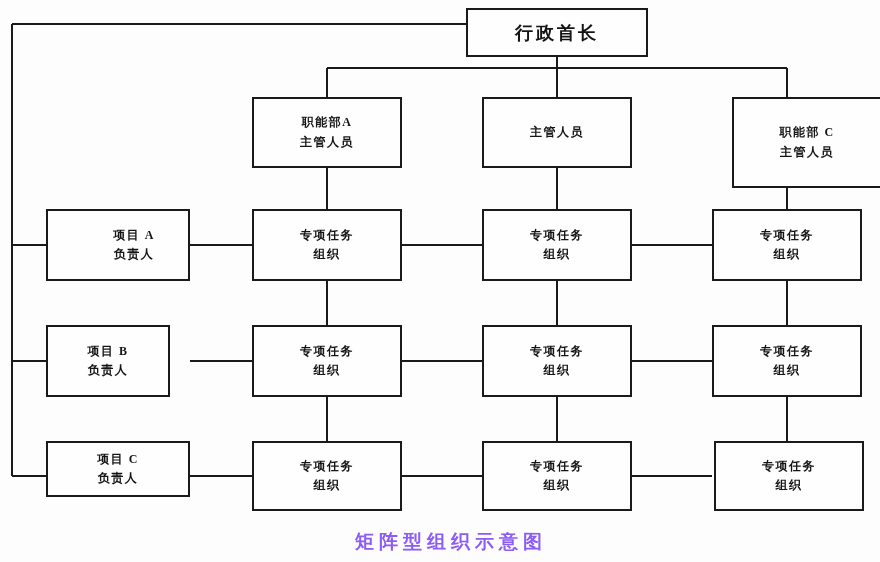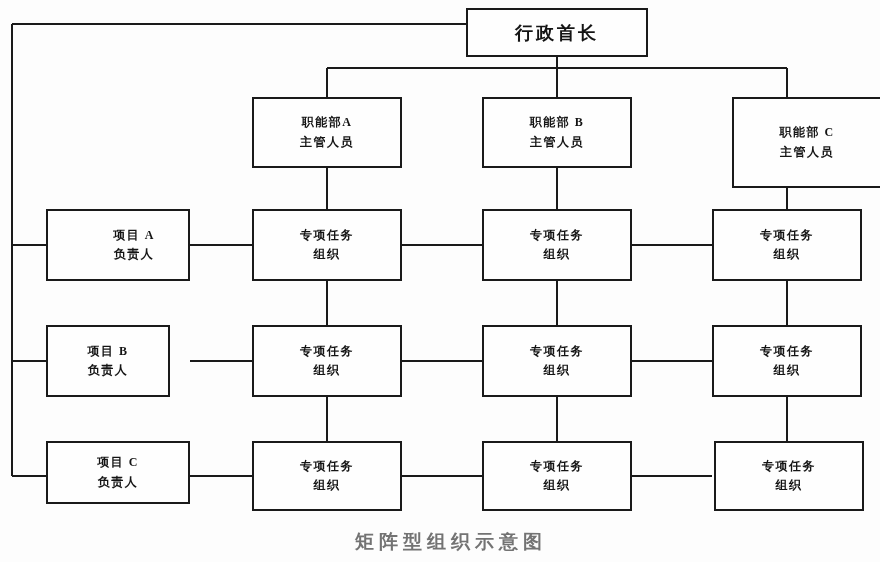--- a/index.html
+++ b/index.html
@@ -44,21 +44,21 @@
   }
   .caption {
     position: absolute;
     left: 331px;
     top: 529px;
     width: 240px;
     text-align: center;
     font-weight: bold;
     font-size: 19px;
     letter-spacing: 5px;
-    color: #737373;
+    color: #8b5cf6;
   }
 </style>
 </head>
 <body>
 
 <div class="canvas">
 
   <svg class="wires" width="880" height="562" viewBox="0 0 880 562" stroke="#1a1a1a" stroke-width="2" fill="none">
 
     <line x1="557" y1="41" x2="557" y2="68"></line>
@@ -96,37 +96,36 @@
 
   <div class="node chief" style="left:466px; top:8px; width:182px; height:49px;">
     <span>行政首长</span>
   </div>
 
   <div class="node" style="left:252px; top:97px; width:150px; height:71px;">
     <span>职能部A</span>
     <span>主管人员</span>
   </div>
   <div class="node" style="left:482px; top:97px; width:150px; height:71px;">
-    <span>职能部 B</span>
     <span>主管人员</span>
   </div>
   <div class="node" style="left:732px; top:97px; width:150px; height:91px;">
     <span>职能部 C</span>
     <span>主管人员</span>
   </div>
 
   <div class="node" style="left:46px; top:209px; width:144px; height:72px;padding-left:32px;">
     <span>项目 A</span>
     <span>负责人</span>
   </div>
   <div class="node" style="left:46px; top:325px; width:124px; height:72px;">
     <span>项目 B</span>
     <span>负责人</span>
   </div>
-  <div class="node" style="left:46px; top:441px; width:144px; height:63px;">
+  <div class="node" style="left:46px; top:441px; width:144px; height:56px;">
     <span>项目 C</span>
     <span>负责人</span>
   </div>
 
   <div class="node" style="left:252px; top:209px; width:150px; height:72px;">
     <span>专项任务</span>
     <span>组织</span>
   </div>
   <div class="node" style="left:482px; top:209px; width:150px; height:72px;">
     <span>专项任务</span>

